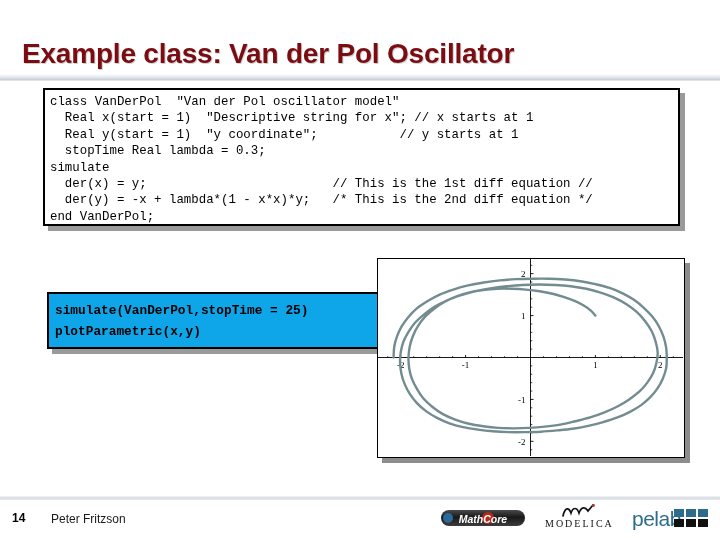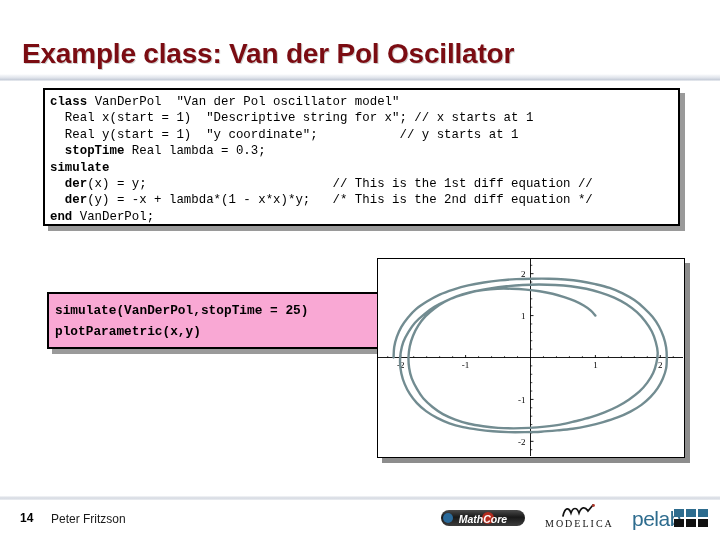--- a/index.html
+++ b/index.html
@@ -62,38 +62,38 @@
     position: absolute;
     left: 5px;
     top: 4px;
     font-family: "Liberation Mono", "DejaVu Sans Mono", monospace;
     font-size: 12.4px;
     line-height: 16.4px;
     white-space: pre;
     color: #000000;
     letter-spacing: 0px;
   }
-  #code-text b { font-weight: bold; }
+  #code-text b { font-weight: normal; }
 
   
   #sim-shadow {
     position: absolute;
     left: 52px;
     top: 297px;
     width: 334px;
     height: 57px;
     background: #9a9a9a;
   }
   #sim-box {
     position: absolute;
     left: 47px;
     top: 292px;
     width: 334px;
     height: 57px;
-    background: #f9a8d4;
+    background: #0ea5e9;
     border: 2px solid #000000;
     box-sizing: border-box;
     overflow: hidden;
   }
   #sim-text {
     position: absolute;
     left: 6px;
     top: 6px;
     font-family: "Liberation Mono", "DejaVu Sans Mono", monospace;
     font-size: 12.8px;
@@ -129,21 +129,21 @@
   #footer-rule {
     position: absolute;
     left: 0;
     top: 496px;
     width: 720px;
     height: 4px;
     background: linear-gradient(to bottom, #f6f7f9 0%, #d5d9e1 50%, #eceef2 100%);
   }
   #page-number {
     position: absolute;
-    left: 20px;
+    left: 12px;
     top: 511px;
     font-size: 12px;
     font-weight: bold;
     color: #000000;
   }
   #author-name {
     position: absolute;
     left: 51px;
     top: 512px;
     font-size: 12px;

